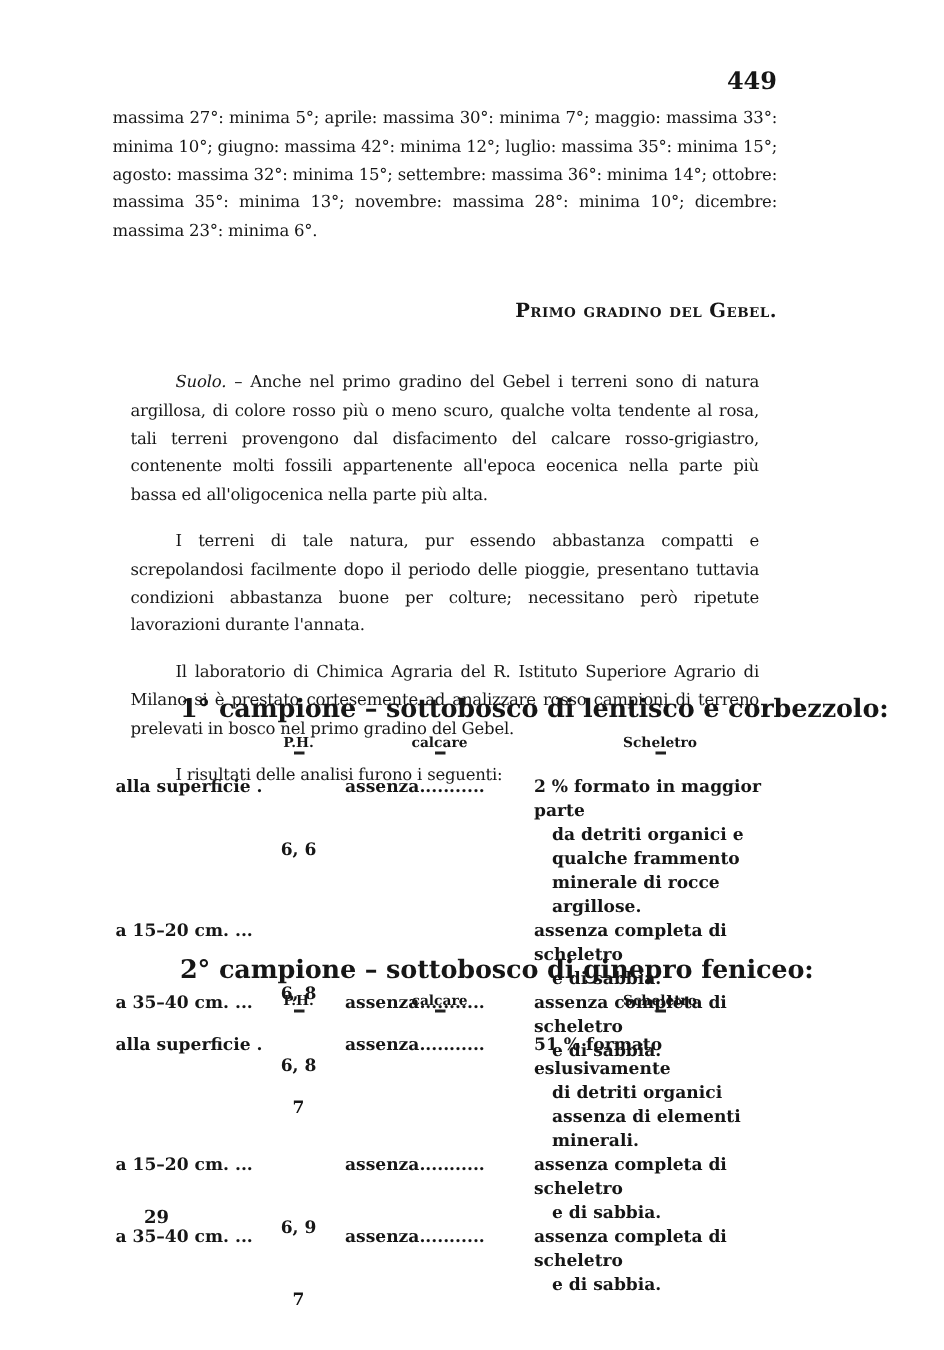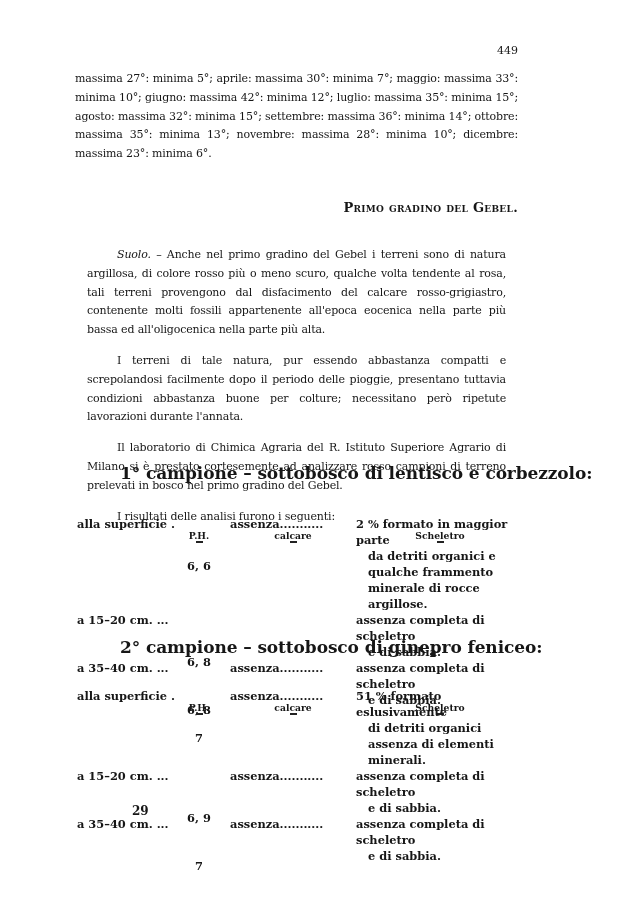--- a/index.html
+++ b/index.html
@@ -3,21 +3,21 @@
   <meta charset="utf-8">
   <style>
     html, body { margin: 0; padding: 0; background: #ffffff; }
     body {
       width: 629px; height: 900px; position: relative; overflow: hidden;
       font-family: "DejaVu Serif", "Liberation Serif", serif;
       color: #161616;
     }
     .page-number {
       position: absolute; top: 44px; right: 111px;
-      font-size: 11px; font-weight: normal;
+      font-size: 16px; font-weight: bold;
     }
     .text-block {
       position: absolute; left: 75px; width: 443px;
       font-size: 11px; line-height: 18.8px; text-align: justify;
       font-weight: normal; letter-spacing: -0.15px;
     }
     .p-intro { top: 70px; }
     .heading {
       position: absolute; top: 200px; left: 75px; width: 443px;
       text-align: right; font-size: 13px; font-weight: bold;
@@ -32,37 +32,37 @@
     }
     .st1 { top: 463px; }
     .st2 { top: 637px; }
     .table {
       position: absolute; left: 75px; width: 445px;
       font-size: 11.4px; line-height: 16px; font-weight: bold;
     }
     .t1 { top: 488px; }
     .t2 { top: 660px; }
     .thead { position: relative; height: 28px; font-size: 9.2px; }
-    .thead span { position: absolute; top: 0; text-align: center; margin-top: 40px; }
+    .thead span { position: absolute; top: 0; text-align: center; }
     .thead span::after {
       content: ""; position: absolute; left: 50%; top: 13px;
       width: 7px; margin-left: -3px; border-top: 2px solid #222;
     }
     .th-ph { left: 109px; width: 30px; }
     .th-calc { left: 178px; width: 80px; }
     .th-schel { left: 290px; width: 150px; }
     .row { position: relative; }
     .row .c-depth { position: absolute; left: 2px; top: 0; }
     .row .c-ph { position: absolute; left: 104px; top: 0; width: 40px; text-align: center; margin-top: 42px; }
     .row .c-calc { position: absolute; left: 155px; top: 0; width: 120px; }
     .row .c-calc.centered { text-align: center; }
     .row .c-schel { margin-left: 281px; width: 165px; }
     .row .c-schel .hang { padding-left: 12px; }
     .footer-sig {
-      position: absolute; top: 804px; left: 96px; font-size: 12px; font-weight: bold; margin-left: 36px;
+      position: absolute; top: 804px; left: 96px; font-size: 12px; font-weight: bold;
     }
   </style>
 </head>
 <body>
 
 <div class="page-number">449</div>
 
 <div class="text-block p-intro">massima 27°: minima 5°; aprile: massima 30°: minima 7°; maggio: massima 33°: minima 10°; giugno: massima 42°: minima 12°; luglio: massima 35°: minima 15°; agosto: massima 32°: minima 15°; settembre: massima 36°: minima 14°; ottobre: massima 35°: minima 13°; novembre: massima 28°: minima 10°; dicembre: massima 23°: minima 6°.</div>
 
 <div class="heading">Primo gradino del Gebel.</div>

